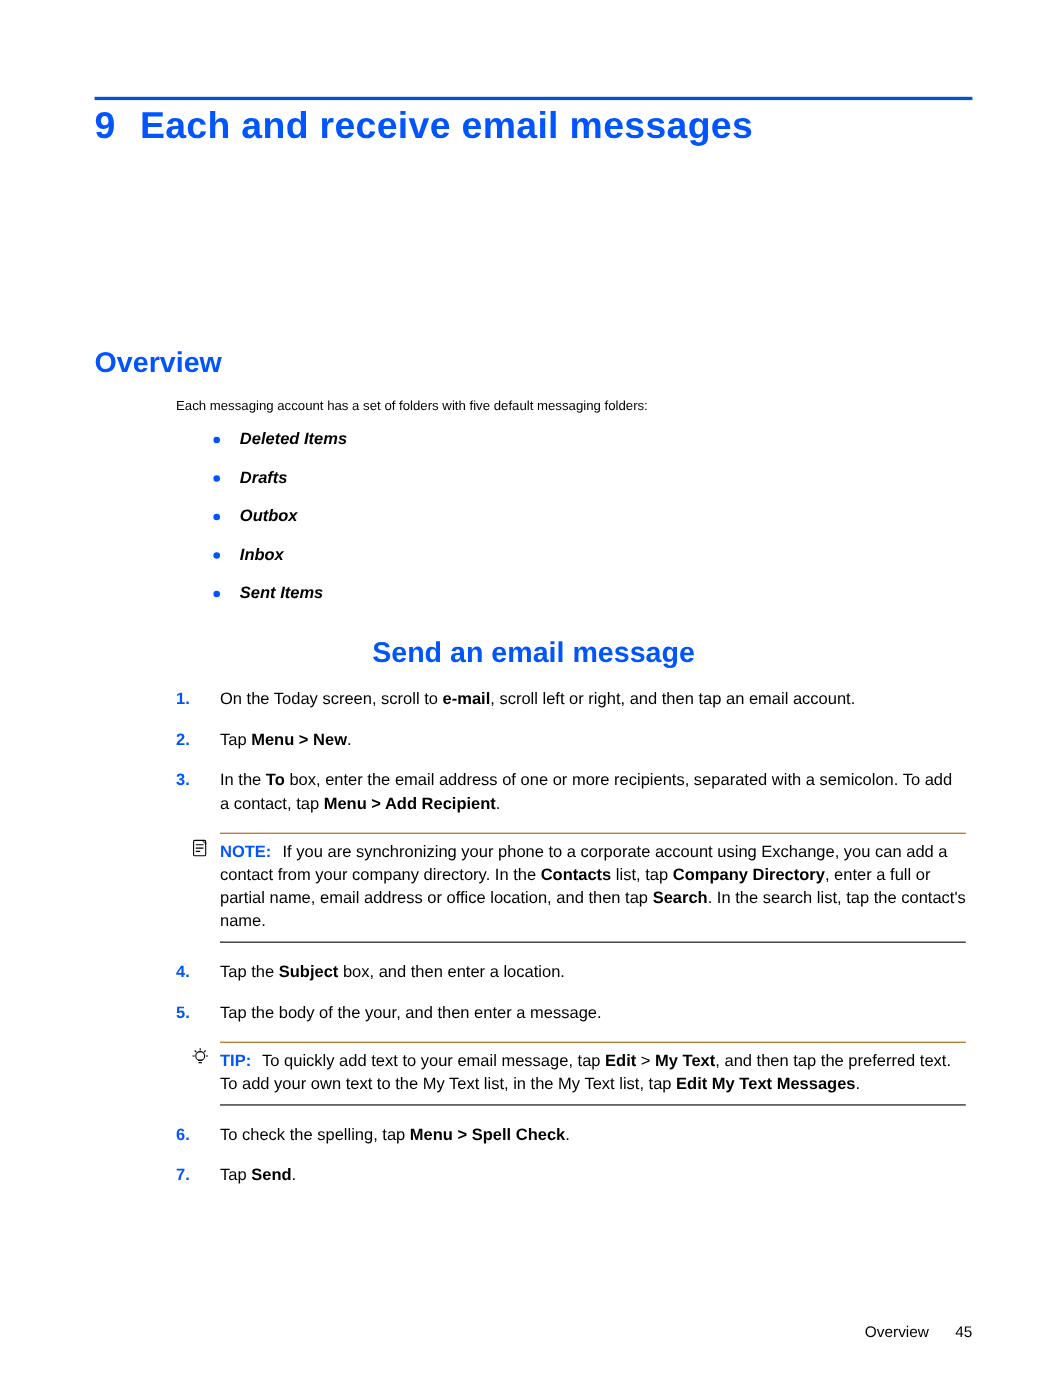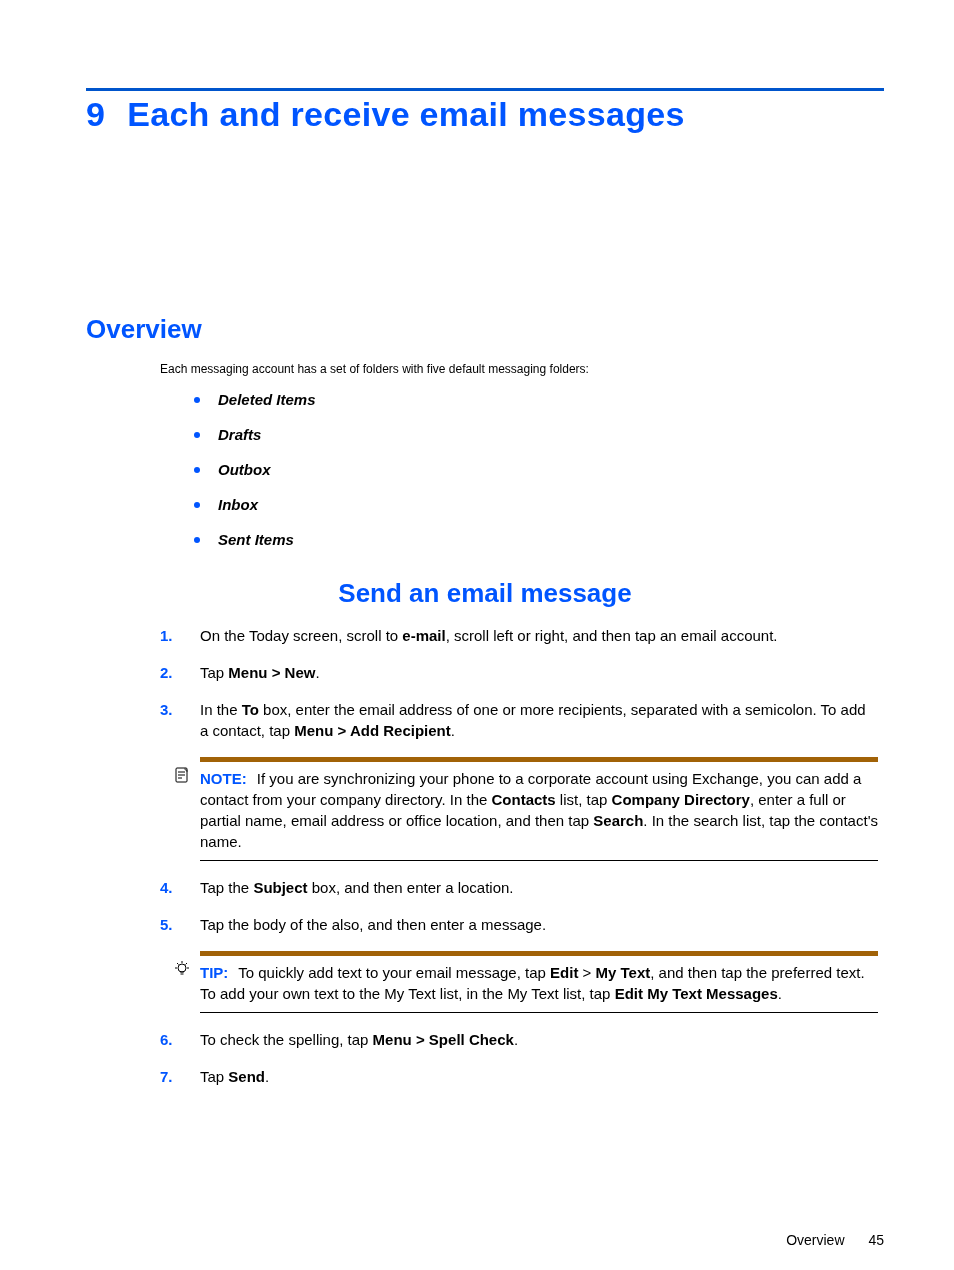--- a/index.html
+++ b/index.html
@@ -87,21 +87,21 @@
     margin-bottom: 16px;
   }
   .steps > li .num {
     position: absolute;
     left: 0;
     top: 0;
     color: #0055ff;
     font-weight: bold;
   }
   .callout {
-    border-top: 5px solid #a16207;
+    border-top: 1px solid #a16207;
     border-bottom: 1px solid #000;
     padding: 6px 0 8px 0;
     margin: 4px 0 16px 40px;
     font-size: 15px;
     line-height: 1.4;
     position: relative;
   }
   .callout-icon {
     position: absolute;
     left: -30px;
@@ -110,21 +110,21 @@
     text-align: center;
     font-size: 15px;
   }
   .callout-label {
     font-weight: bold;
     color: #0055ff;
     margin-right: 6px;
   }
   .footer {
     position: absolute;
-    bottom: 22px;
+    bottom: 52px;
     right: 70px;
     font-size: 14px;
   }
   .footer .pnum {
     margin-left: 20px;
   }
   b { font-weight: bold; }
 </style>
 </head>
 <body>
@@ -182,21 +182,21 @@
         <span>If you are synchronizing your phone to a corporate account using Exchange, you can add a contact from your company directory. In the </span><b>Contacts</b><span> list, tap </span><b>Company Directory</b><span>, enter a full or partial name, email address or office location, and then tap </span><b>Search</b><span>. In the search list, tap the contact's name.</span>
       </div>
 
       <li>
         <span class="num">4.</span>
         <span>Tap the </span><b>Subject</b><span> box, and then enter a location.</span>
       </li>
 
       <li>
         <span class="num">5.</span>
-        <span>Tap the body of the also, and then enter a message.</span>
+        <span>Tap the body of the your, and then enter a message.</span>
       </li>
 
       <div class="callout">
         <span class="callout-icon">
           <svg width="18" height="18" viewBox="0 0 18 18">
             <circle cx="9" cy="8" r="4" fill="none" stroke="#000"></circle>
             <path d="M7 12 h4 M7.5 14 h3" stroke="#000"></path>
             <path d="M9 1 v2 M2 8 h2 M14 8 h2 M4 3 l1.5 1.5 M14 3 l-1.5 1.5" stroke="#000"></path>
           </svg>
         </span>

